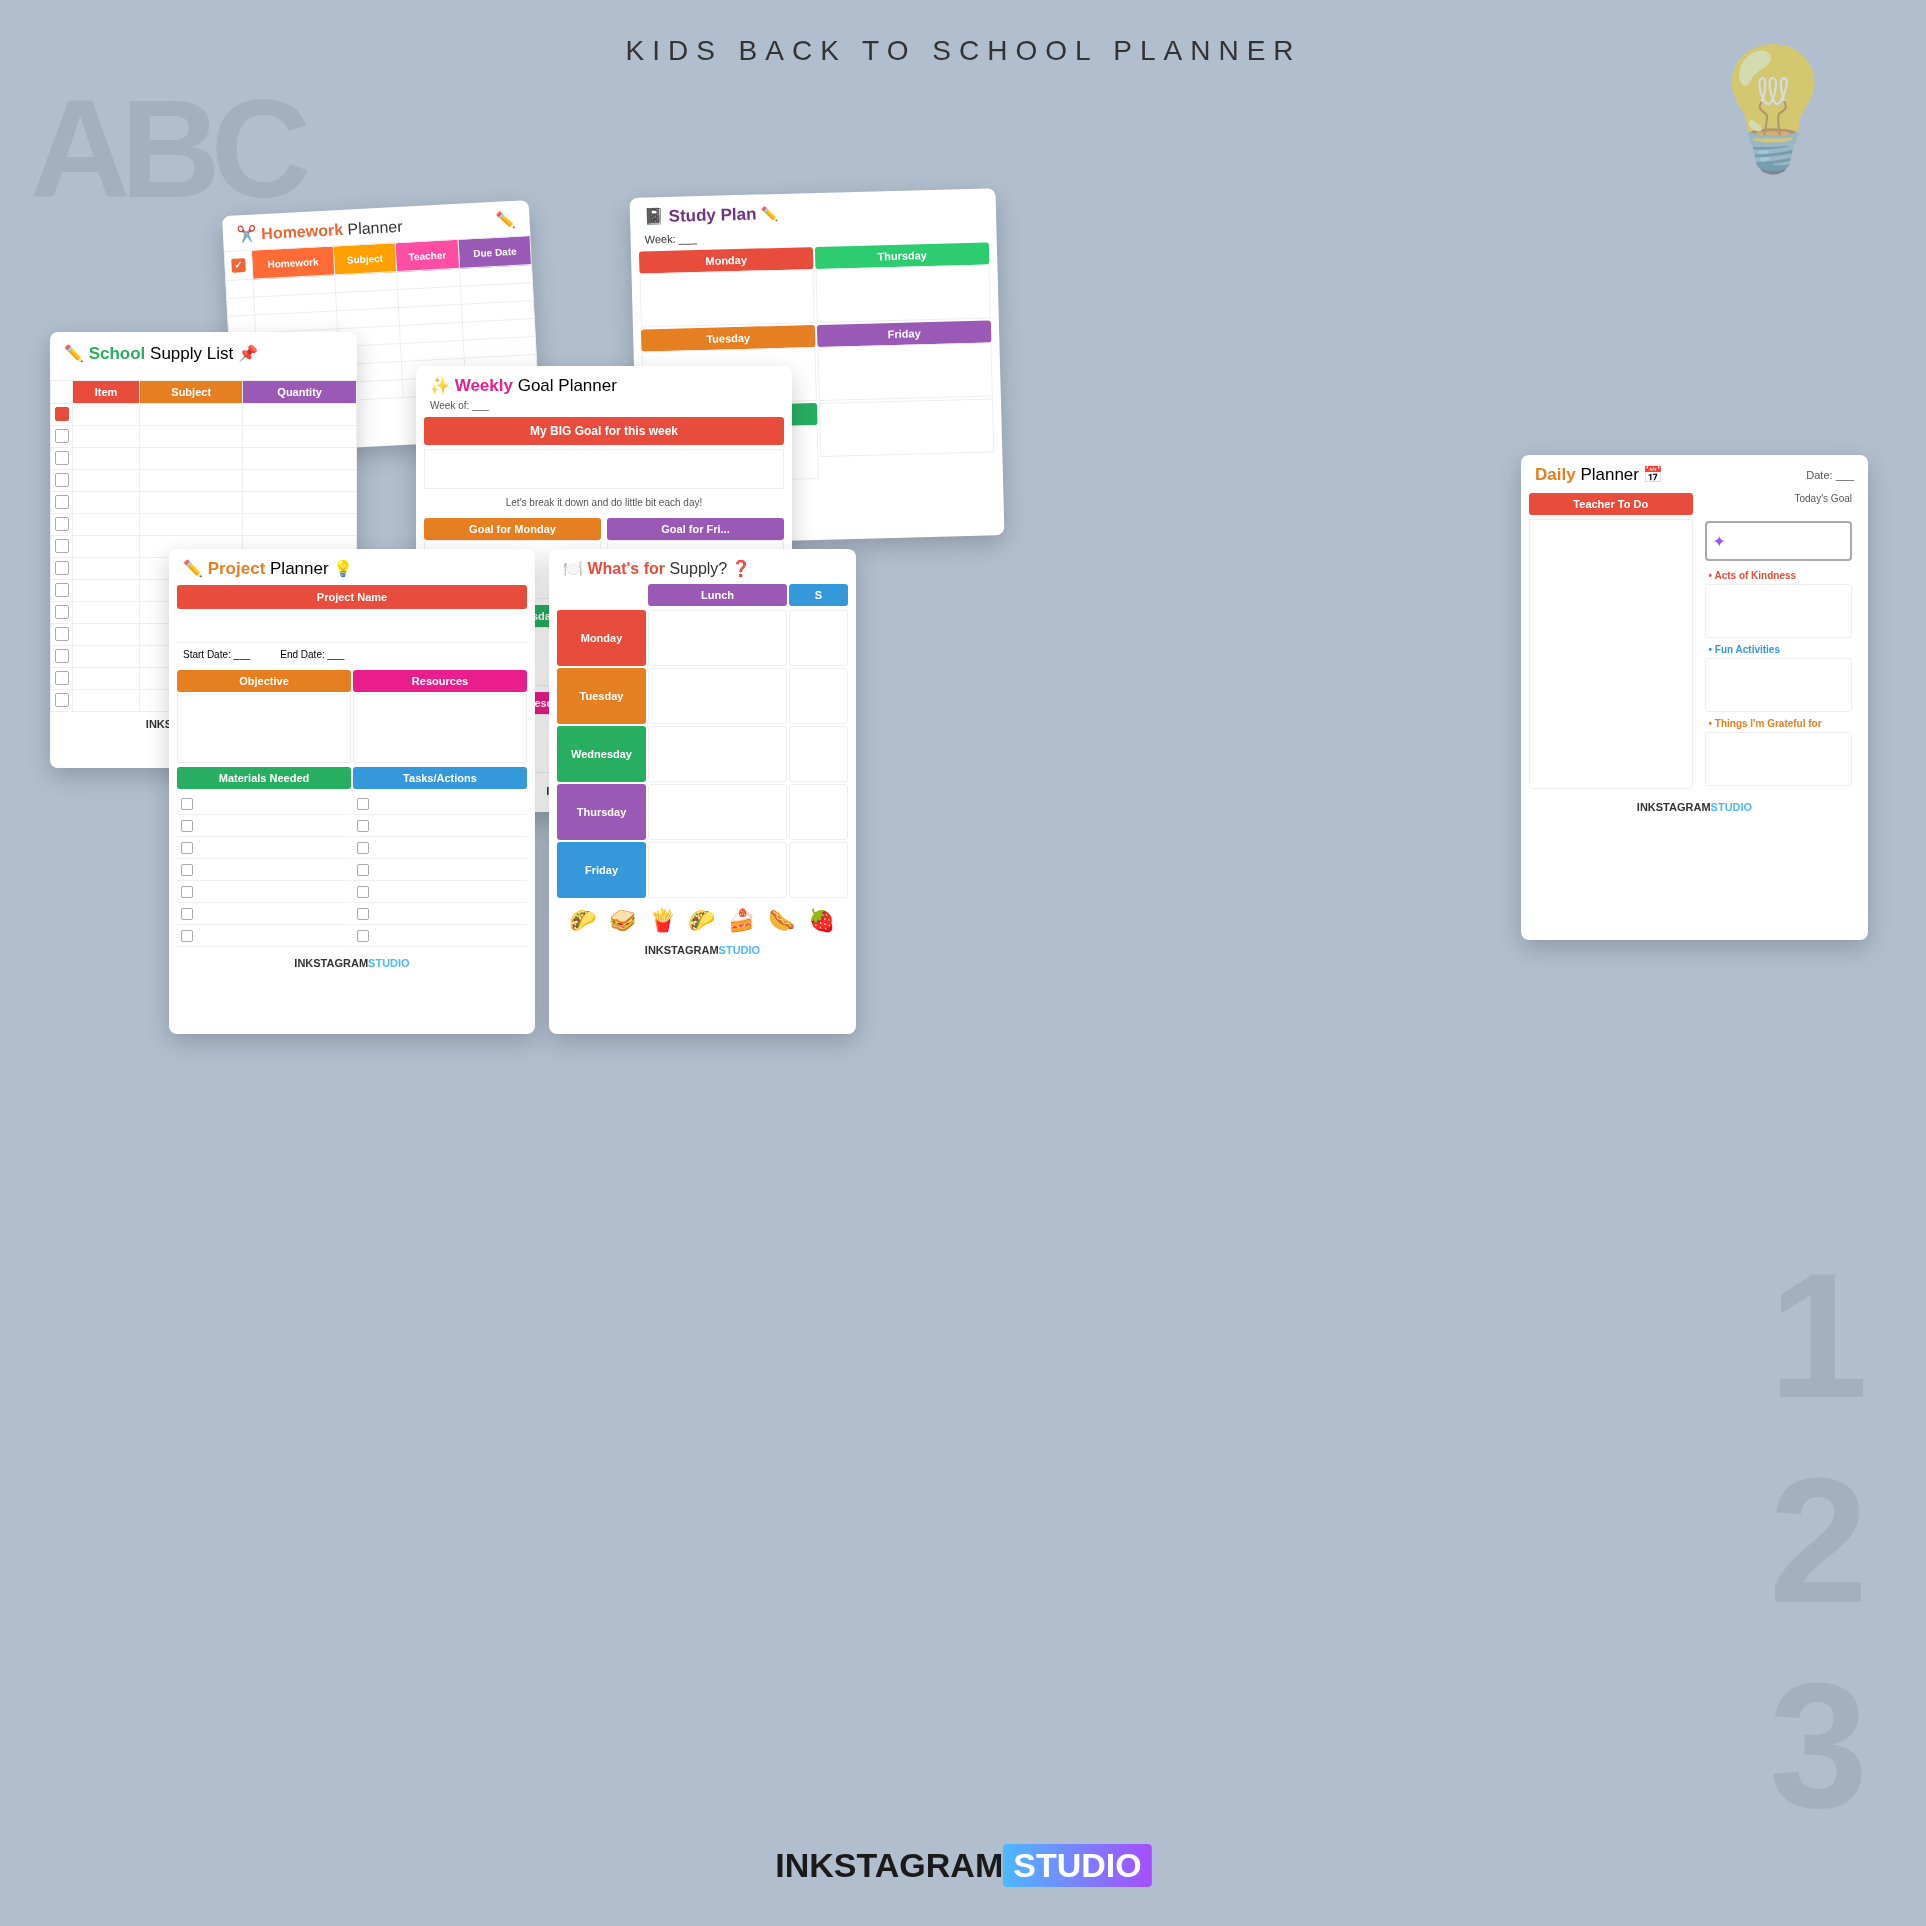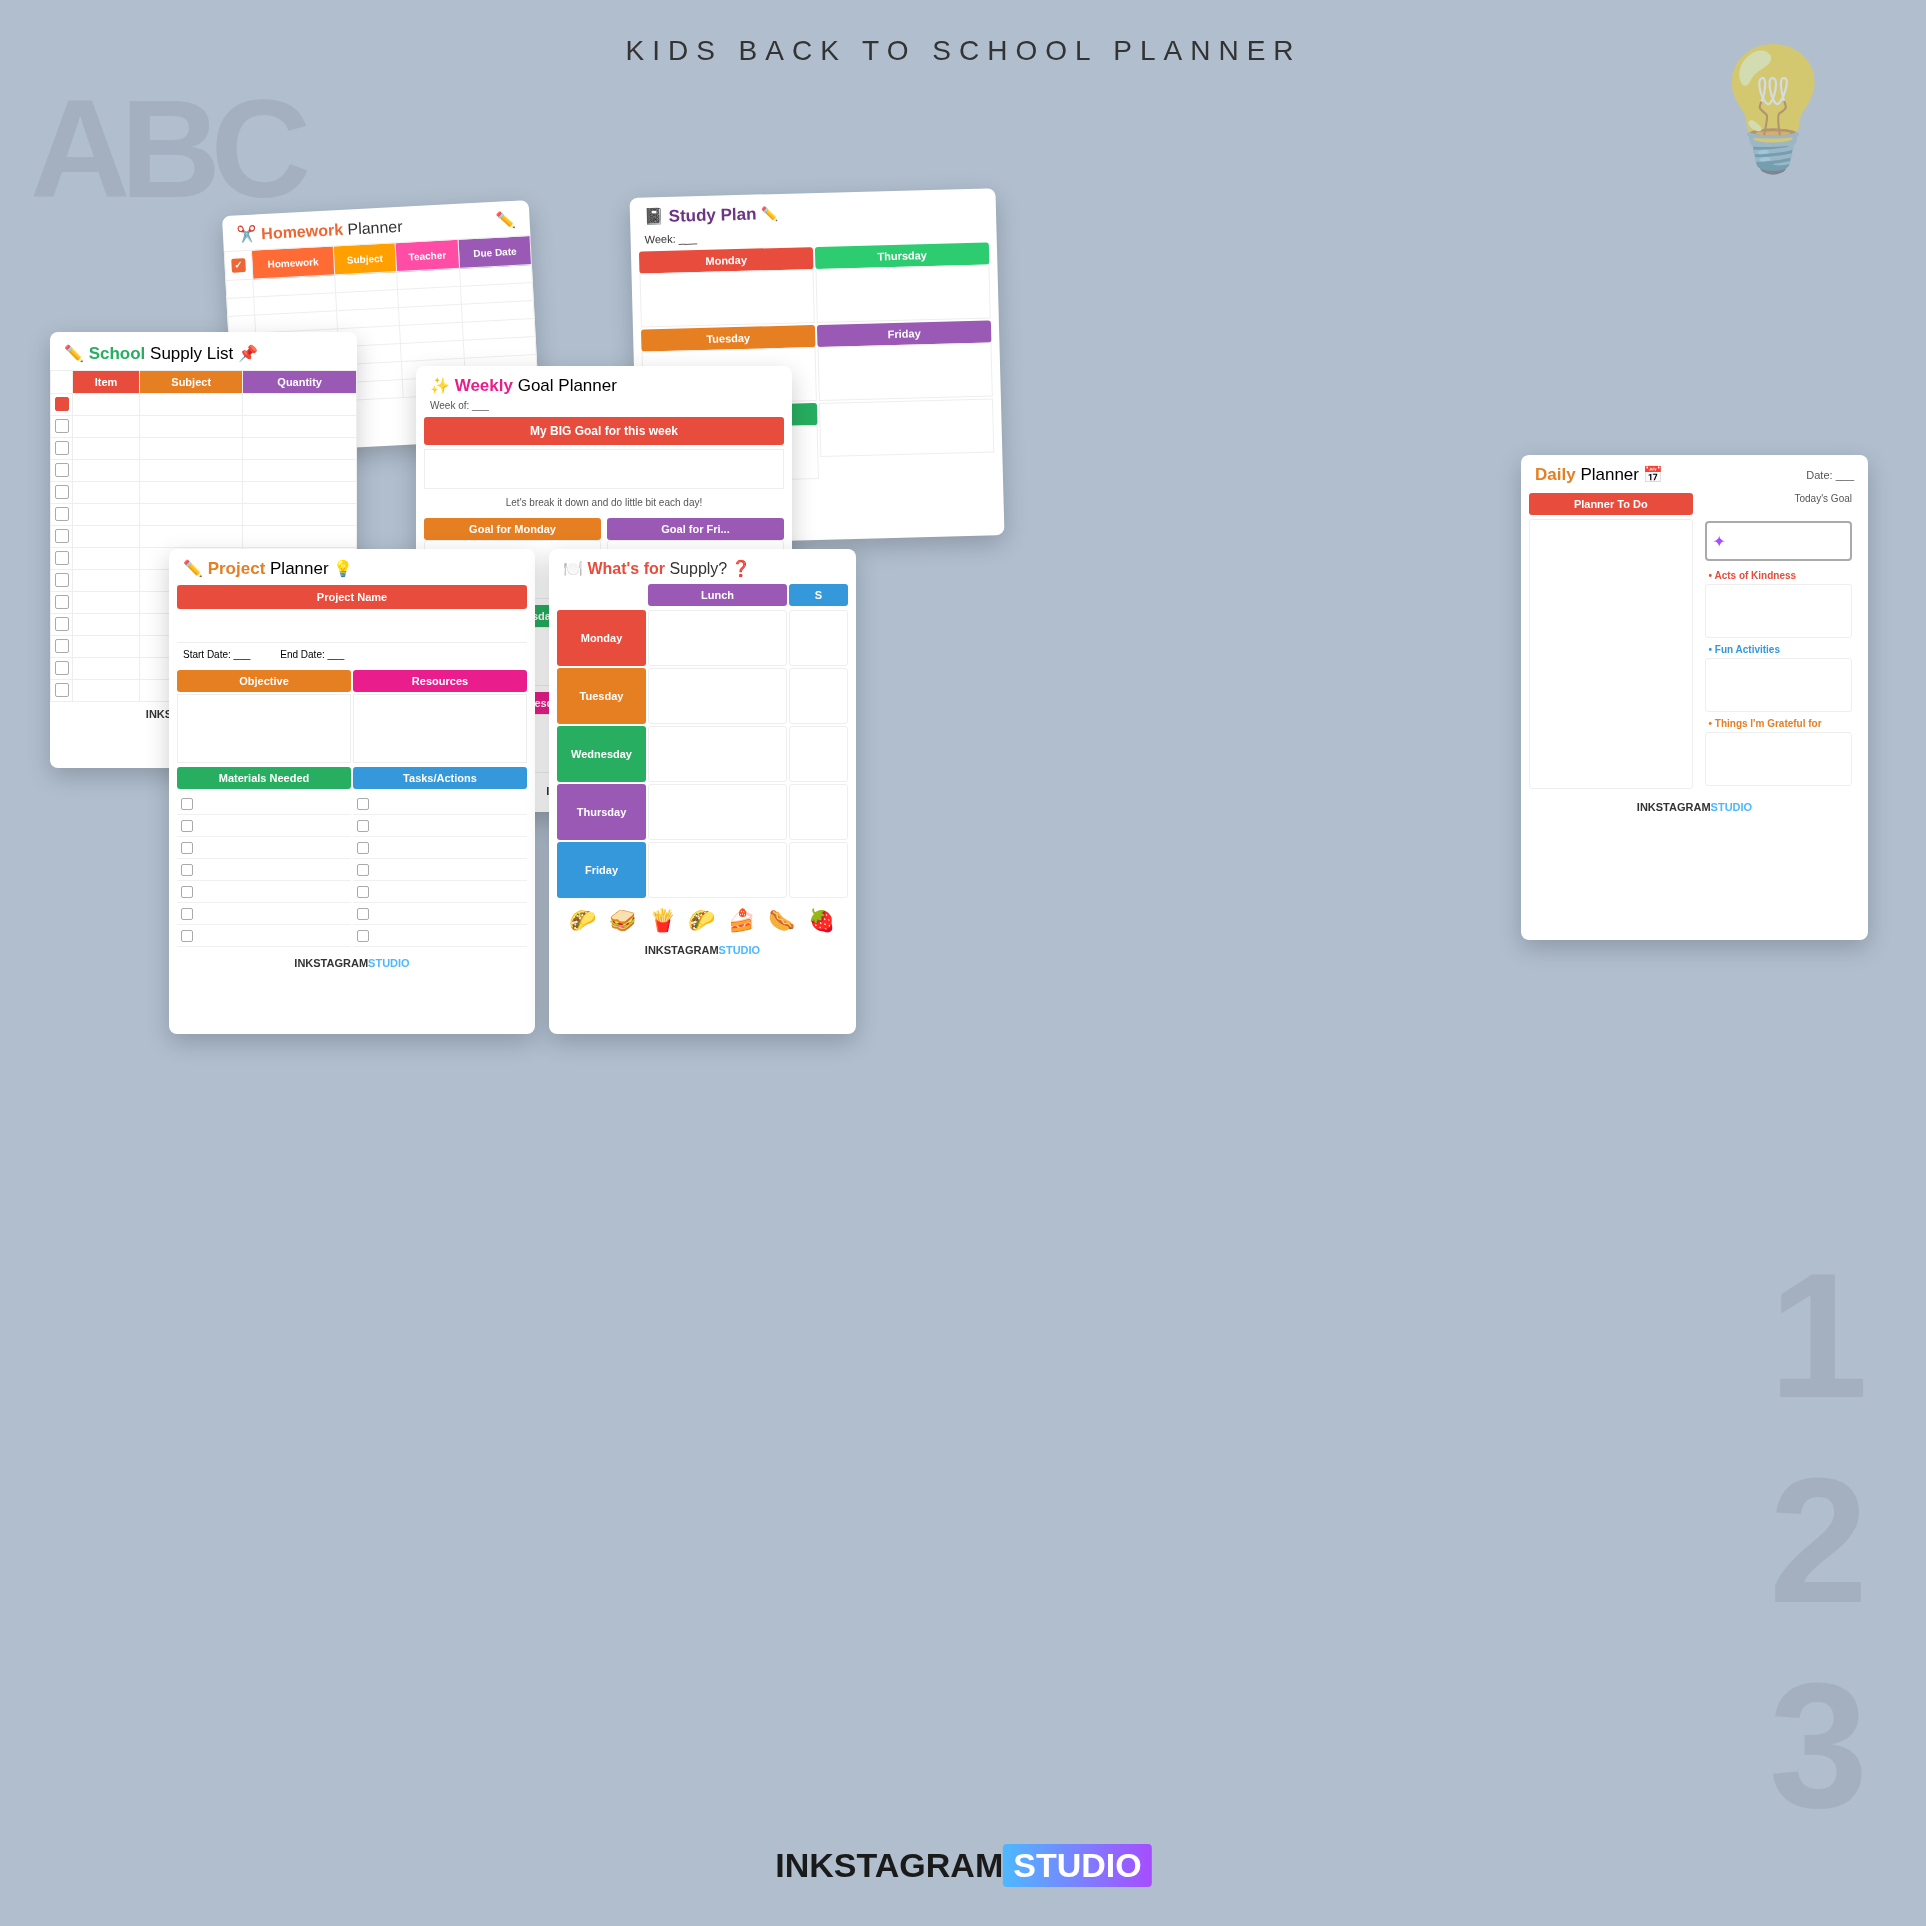--- a/index.html
+++ b/index.html
@@ -148,21 +148,21 @@
 
     
     #supply-card {
       top: 332px;
       left: 50px;
       width: 307px;
       height: 436px;
       z-index: 5;
     }
     #supply-card .title-row {
-      padding: 12px 14px 6px;
+      padding: 12px 14px 16px;
       font-size: 17px;
     }
     #supply-card .title-row .bold { font-weight: 900; color: #27ae60; }
     #supply-card .supply-table { width: 100%; border-collapse: collapse; font-size: 10px; }
     #supply-card .supply-table .sh { padding: 5px 4px; color: white; font-weight: bold; text-align: center; font-size: 11px; }
     #supply-card .supply-table td { border: 1px solid #eee; height: 22px; }
     .sh-item { background: #e74c3c; }
     .sh-sub { background: #e67e22; }
     .sh-qty { background: #9b59b6; }
     #supply-card .cb-cell { width: 22px; text-align: center; }
@@ -682,21 +682,21 @@
 <div class="planner-card" id="daily-card">
   <div class="dp-title">
     <div>
       <span class="bold">Daily</span>
       <span> Planner</span>
       <span class="emoji-icon"> 📅</span>
     </div>
     <div class="dp-date">Date: ___</div>
   </div>
   <div class="dp-grid">
-    <div class="dp-header dp-todo">Planner To Do</div>
+    <div class="dp-header dp-todo">Teacher To Do</div>
     <div class="today-goal-label">Today's Goal</div>
   </div>
   <div style="display:grid;grid-template-columns:1fr 1fr;gap:4px;padding:0 8px 6px;">
     <div class="todo-lines"></div>
     <div>
       <div class="goal-star-box">
         <span class="star">✦</span>
       </div>
       <div class="section-box">
         <div class="section-label pink">

